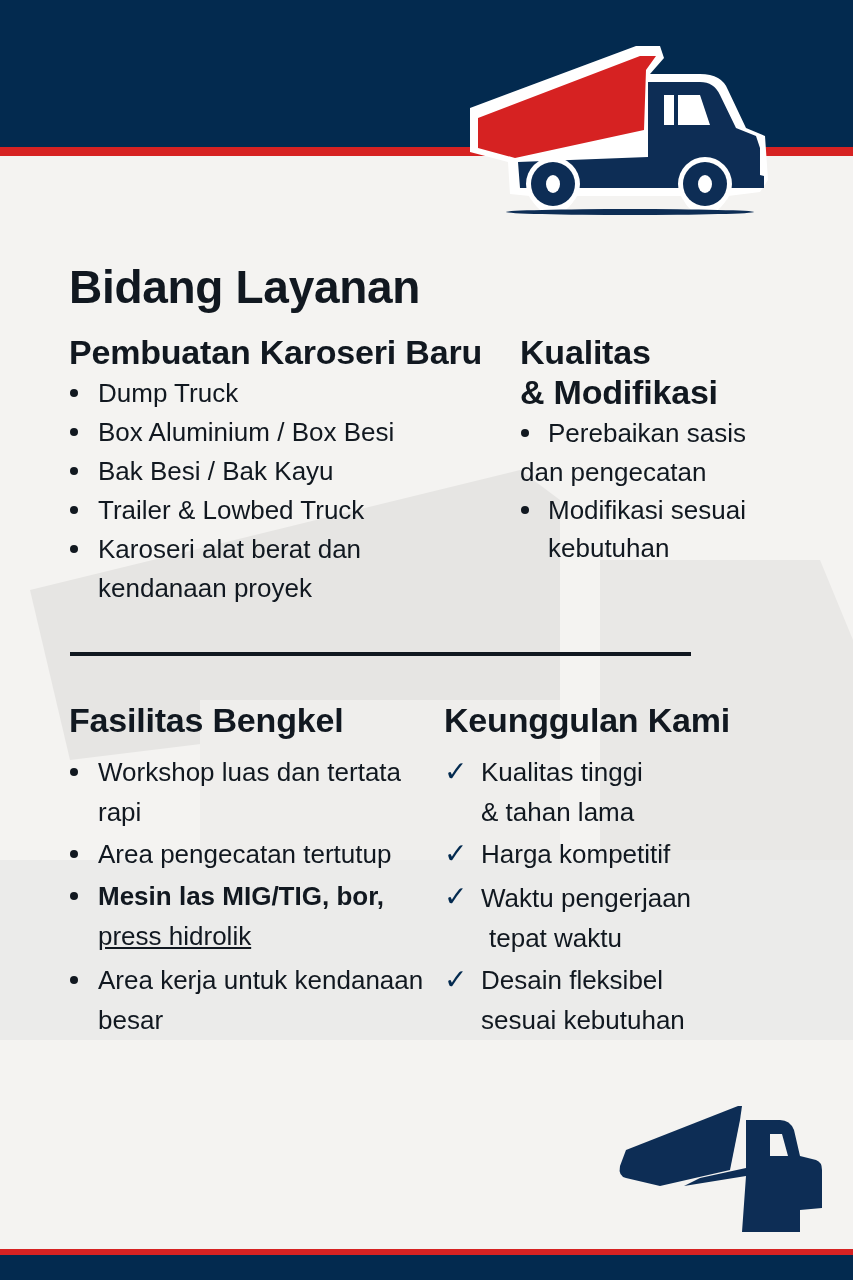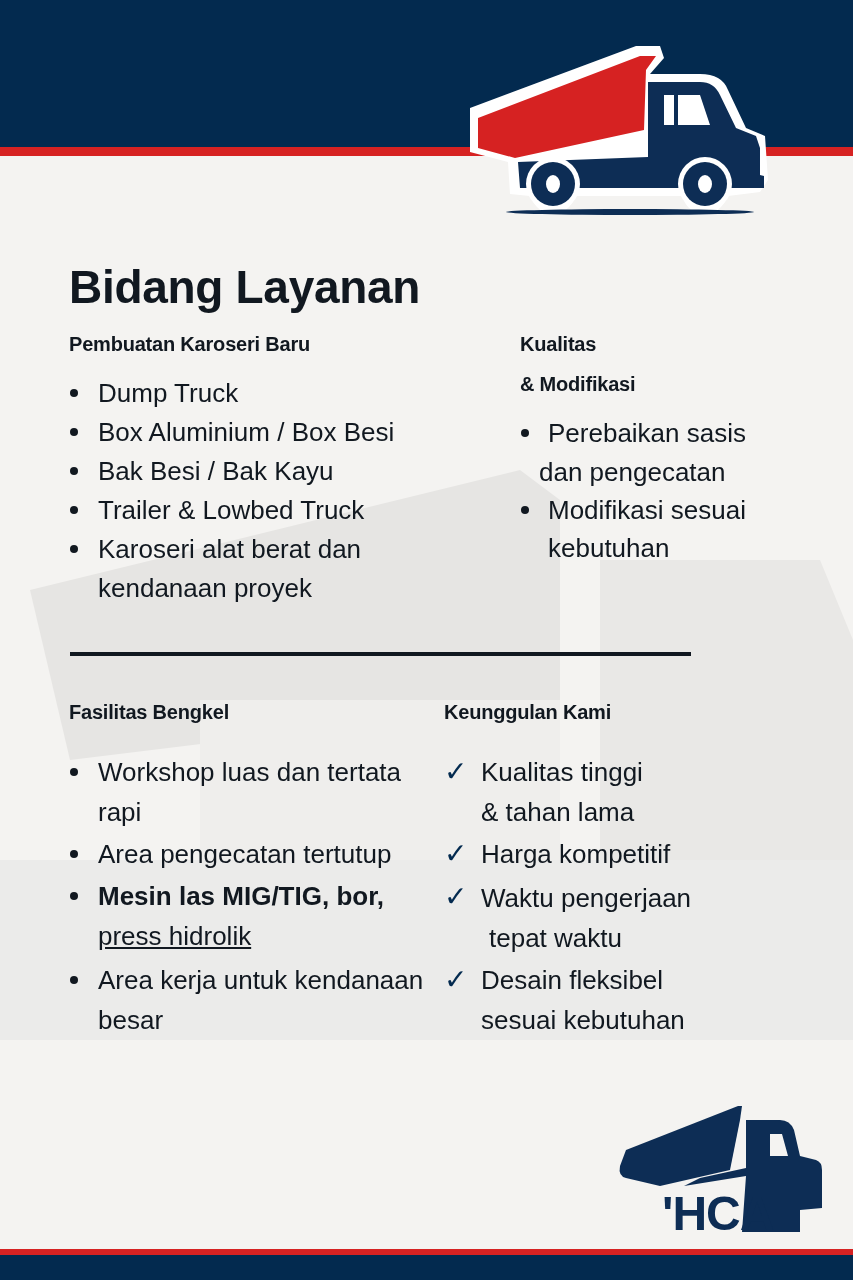--- a/index.html
+++ b/index.html
@@ -12,21 +12,21 @@
     .header-band { position: absolute; left: 0; top: 0; width: 853px; height: 147px; background: #032a4f; }
     .header-stripe { position: absolute; left: 0; top: 147px; width: 853px; height: 9px; background: #d62222; }
     .footer-stripe { position: absolute; left: 0; top: 1249px; width: 853px; height: 6px; background: #d62222; }
     .footer-band { position: absolute; left: 0; top: 1255px; width: 853px; height: 25px; background: #032a4f; }
     .watermark { position: absolute; left: 0; top: 156px; width: 853px; height: 1093px; }
     .hero-truck { position: absolute; left: 460px; top: 40px; width: 320px; height: 180px; }
     .logo { position: absolute; left: 610px; top: 1090px; width: 230px; height: 150px; }
 
     .t { position: absolute; white-space: nowrap; }
     .h1 { font-weight: 700; font-size: 46px; letter-spacing: -0.3px; }
-    .h2 { font-weight: 700; font-size: 20px; letter-spacing: -0.2px; }
+    .h2 { font-weight: 700; font-size: 34px; letter-spacing: -0.2px; }
     .li { font-size: 26px; line-height: 39px; }
     .bullet { position: absolute; width: 8px; height: 8px; border-radius: 50%; background: #111820; }
     .check { position: absolute; font-size: 28px; font-weight: 700; color: #032a4f; }
     .divider { position: absolute; left: 70px; top: 652px; width: 621px; height: 4px; background: #111820; }
   </style>
 </head>
 <body>
 
 <div class="header-band"></div>
 <div class="header-stripe"></div>
@@ -75,21 +75,21 @@
   <span class="bullet" style="left:70px; top:545px;"></span>
   <div class="t li" style="left:98px; top:530px;">Karoseri alat berat dan</div>
   <div class="t li" style="left:98px; top:569px;">kendanaan proyek</div>
 </div>
 
 <div class="t h2" style="left:520px; top:333px;">Kualitas</div>
 <div class="t h2" style="left:520px; top:373px;">&amp; Modifikasi</div>
 <div>
   <span class="bullet" style="left:521px; top:429px;"></span>
   <div class="t li" style="left:548px; top:414px;">Perebaikan sasis</div>
-  <div class="t li" style="left:539px; top:453px;">dan pengecatan</div>
+  <div class="t li" style="left:520px; top:453px;">dan pengecatan</div>
   <span class="bullet" style="left:521px; top:506px;"></span>
   <div class="t li" style="left:548px; top:491px;">Modifikasi sesuai</div>
   <div class="t li" style="left:548px; top:529px;">kebutuhan</div>
 </div>
 
 <div class="divider"></div>
 
 <div class="t h2" style="left:69px; top:701px;">Fasilitas Bengkel</div>
 <div>
   <span class="bullet" style="left:70px; top:768px;"></span>
@@ -121,14 +121,13 @@
 </div>
 
 <div class="logo">
   <svg width="230" height="150" viewBox="610 1090 230 150">
 
     <path d="M626 1150 L738 1106 L742 1106 L740 1120 L730 1170 L660 1186 L626 1178 Q618 1176 620 1166 Z" fill="#0d2d55"></path>
 
     <path d="M746 1120 L780 1120 Q790 1120 794 1130 L800 1156 L816 1160 Q822 1162 822 1170 L822 1208 L800 1210 L800 1232 L742 1232 L746 1176 L684 1186 L700 1178 L746 1168 Z" fill="#0d2d55"></path>
     <path d="M770 1134 L782 1134 L788 1156 L770 1156 Z" fill="#f4f3f1"></path>
   </svg>
-  <div class="t" style="left:52px; top:96px; font-weight:700; font-size:48px; color:#0d2d55; letter-spacing:-1px;">'HCA</div>
 </div>
 
 </body></html>

